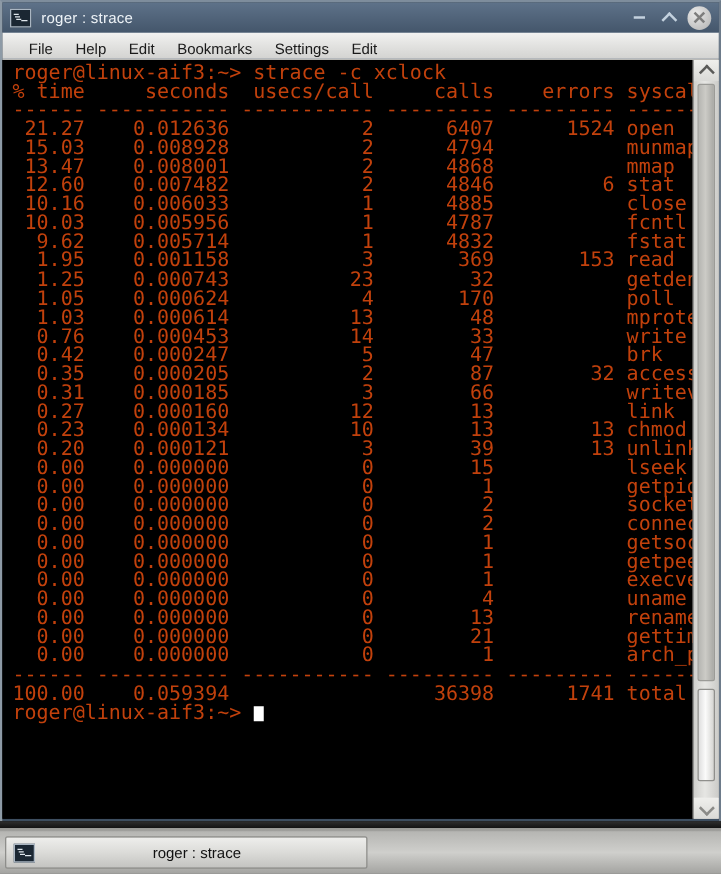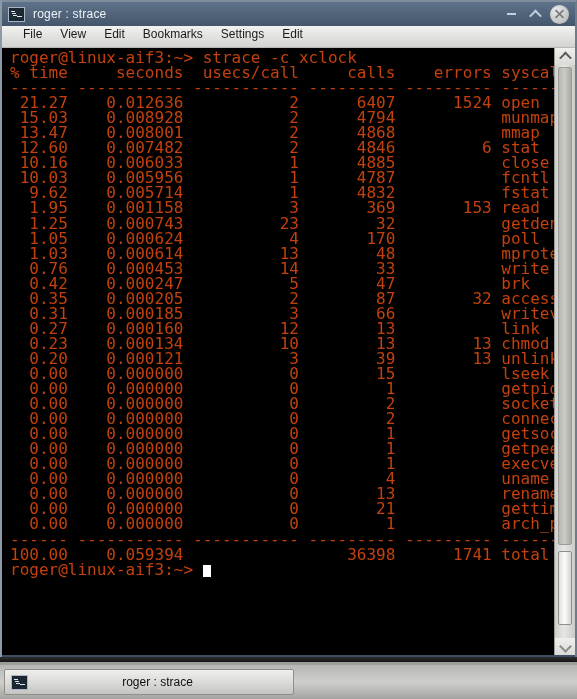--- a/index.html
+++ b/index.html
@@ -126,21 +126,21 @@
     background: #7d7d7d;
   }
   .tbtn.close::before { transform: rotate(45deg); }
   .tbtn.close::after  { transform: rotate(-45deg); }
 
   
   #menubar {
     height: 22px;
     background: linear-gradient(180deg, #f2f2f1 0%, #e2e2e0 50%, #d3d3d1 100%);
     display: flex;
-    align-items: flex-start;
+    align-items: flex-end;
     padding-left: 12px;
     border-bottom: 1px solid #b9b9b6;
     box-sizing: border-box;
   }
   .menu-item {
     font-size: 12px;
     color: #1a1a1a;
     padding: 1px 9px;
     white-space: nowrap;
   }
@@ -287,21 +287,21 @@
       <span id="title-text">roger : strace</span>
       <div id="titlebuttons">
         <span class="tbtn min"></span>
         <span class="tbtn max"></span>
         <span class="tbtn close"></span>
       </div>
     </div>
 
     <div id="menubar">
       <span class="menu-item">File</span>
-      <span class="menu-item">View</span>
+      <span class="menu-item">Help</span>
       <span class="menu-item">Edit</span>
       <span class="menu-item">Bookmarks</span>
       <span class="menu-item">Settings</span>
       <span class="menu-item">Edit</span>
     </div>
 
     <div id="termwrap">
       <div id="terminal">
         <pre id="termtext">roger@linux-aif3:~&gt; strace -c xclock
 % time     seconds  usecs/call     calls    errors syscall

